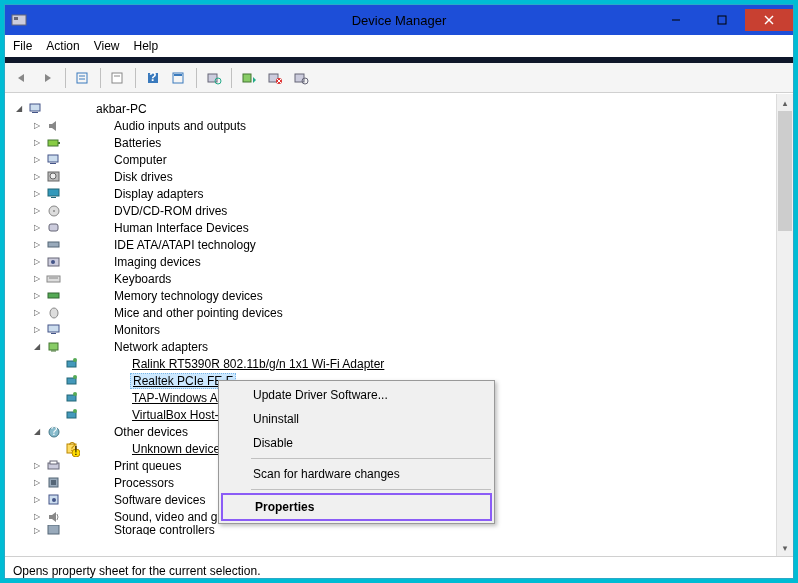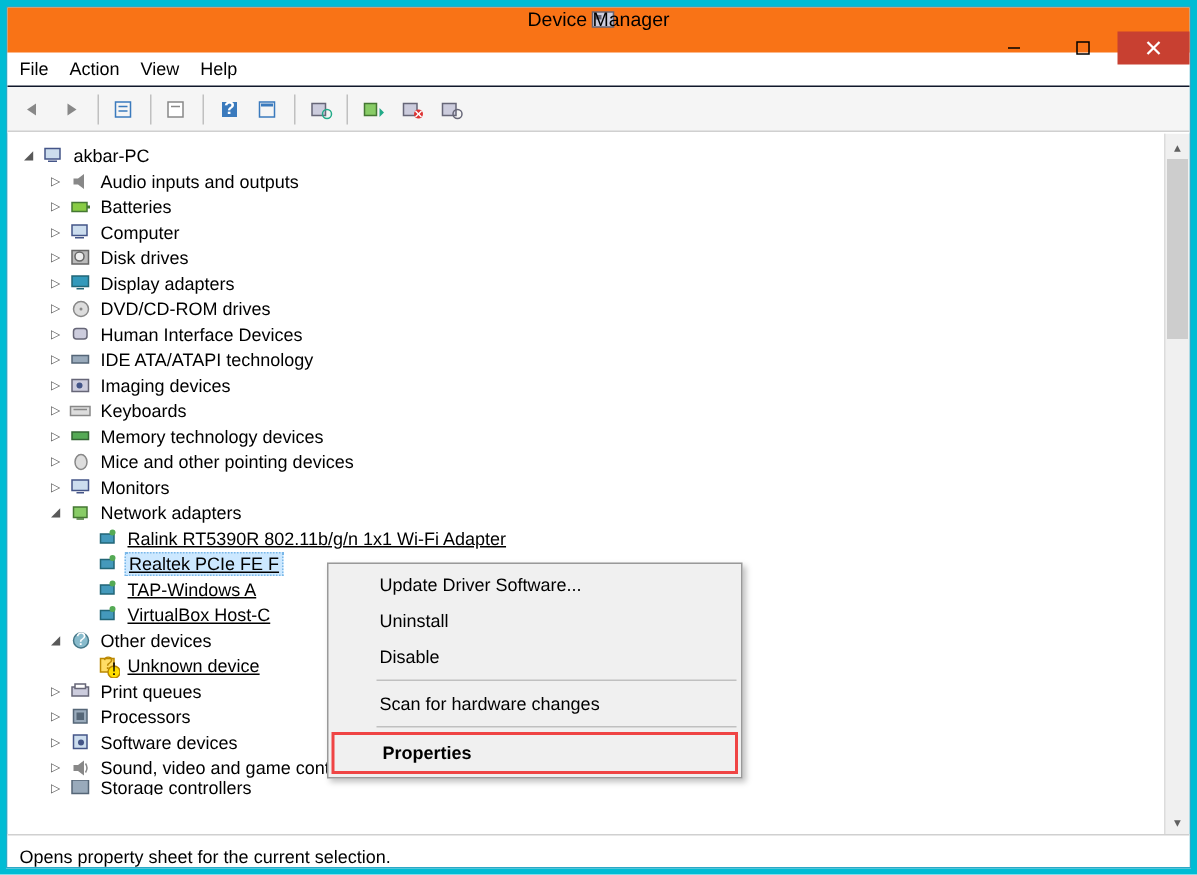--- a/index.html
+++ b/index.html
@@ -1,47 +1,47 @@
 <!DOCTYPE html>
 <html><head>
 <meta charset="utf-8">
 <style>
 * { box-sizing: border-box; margin: 0; padding: 0; font-family: "Segoe UI", Tahoma, sans-serif; font-size: 12px; }
 body { background: #00bcd4; padding: 4px; width: 798px; height: 583px; overflow: hidden; }
 .window { background: #fff; width: 100%; height: 100%; border: 1px solid #2aa9c7; display: flex; flex-direction: column; }
-.titlebar { background: #f97316; height: 30px; display: flex; align-items: center; position: relative; flex-direction: column; }
+.titlebar { background: #1d4ed8; height: 30px; display: flex; align-items: center; position: relative; }
 .titlebar .icon { width: 16px; height: 16px; margin-left: 6px; }
 .titlebar .title { position: absolute; left: 50%; transform: translateX(-50%); font-size: 13px; color: #000; }
 .winbtns { margin-left: auto; display: flex; }
 .winbtn { width: 46px; height: 22px; display: flex; align-items: center; justify-content: center; cursor: pointer; }
 .winbtn.close { background: #c84031; color: #fff; width: 48px; height: 22px; }
-.menubar { background: #fff; border-bottom: 1px solid #0f172a; padding: 4px 8px; display: flex; gap: 14px; }
+.menubar { background: #fff; border-bottom: 6px solid #0f172a; padding: 4px 8px; display: flex; gap: 14px; }
 .menuitem { cursor: pointer; }
 .toolbar { background: #f5f5f5; border-bottom: 1px solid #d0d0d0; padding: 3px 6px; display: flex; align-items: center; gap: 4px; height: 30px; }
 .tbtn { width: 22px; height: 22px; display: flex; align-items: center; justify-content: center; cursor: pointer; border: 1px solid transparent; }
 .tsep { width: 1px; height: 20px; background: #c0c0c0; margin: 0 2px; }
 .content { flex: 1; display: flex; position: relative; overflow: hidden; border-top: 1px solid #fff; }
 .tree { flex: 1; padding: 6px 4px; overflow: hidden; position: relative; background: #fff; }
 .node { display: flex; align-items: center; height: 17px; white-space: nowrap; cursor: default; }
 .exp { width: 12px; height: 12px; display: inline-flex; align-items: center; justify-content: center; cursor: pointer; color: #595959; font-size: 8px; }
 .nic { width: 16px; height: 16px; margin: 0 3px; display: inline-flex; align-items: center; justify-content: center; }
-.lbl { padding: 0 2px; }
+.lbl { padding: 0 2px; margin-left: 47px; }
 .lbl.sel { background: #cce8ff; border: 1px dotted #7ab7e8; padding: 0 2px; }
 .ind0 { padding-left: 4px; }
 .ind1 { padding-left: 22px; }
 .ind2 { padding-left: 40px; text-decoration: underline; }
 .scrollbar { width: 17px; background: #f0f0f0; border-left: 1px solid #dcdcdc; display: flex; flex-direction: column; }
 .sbtn { height: 17px; display: flex; align-items: center; justify-content: center; color: #606060; font-size: 9px; cursor: pointer; }
 .strack { flex: 1; position: relative; }
 .sthumb { position: absolute; left: 1px; right: 1px; top: 0; height: 120px; background: #cdcdcd; }
 .statusbar { border-top: 1px solid #d0d0d0; padding: 7px 8px; height: 22px; background: #fff; }
 .ctxmenu { position: absolute; left: 177px; top: 286px; width: 277px; background: #f0f0f0; border: 1px solid #999; box-shadow: 2px 2px 4px rgba(0,0,0,0.25); padding: 2px; margin-left: 36px; }
 .ctxi { padding: 5px 28px 5px 32px; cursor: pointer; }
 .ctxsep { height: 1px; background: #c0c0c0; margin: 3px 1px 3px 30px; }
-.ctxi.hl { border: 2px solid #ef4444; font-weight: bold; }
+.ctxi.hl { border: 2px solid #8b5cf6; font-weight: bold; }
 svg { display: block; }
 </style>
 </head>
 <body>
 
 <div class="window">
 
   <div class="titlebar">
     <span class="icon">
       <svg width="16" height="16">

